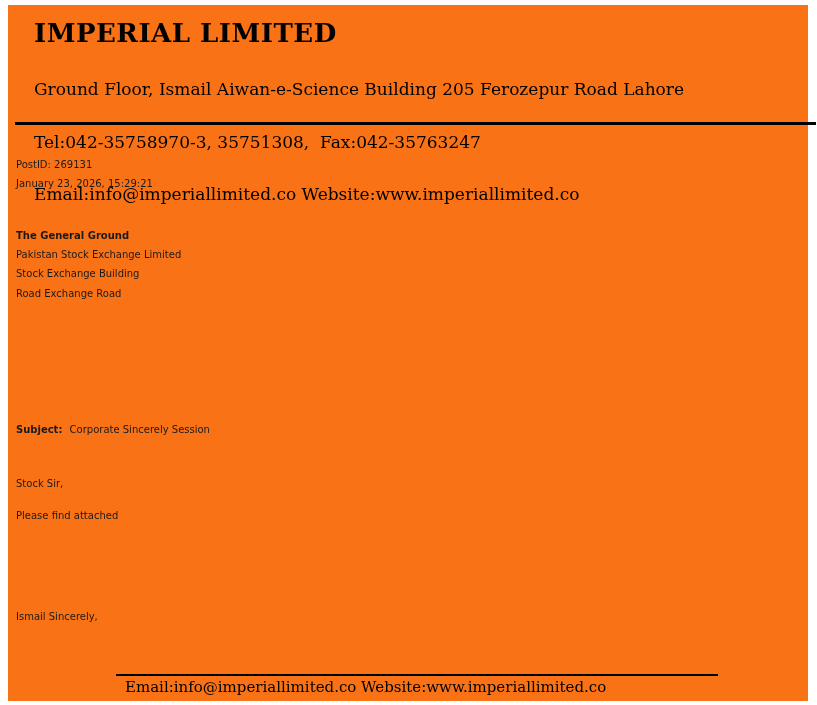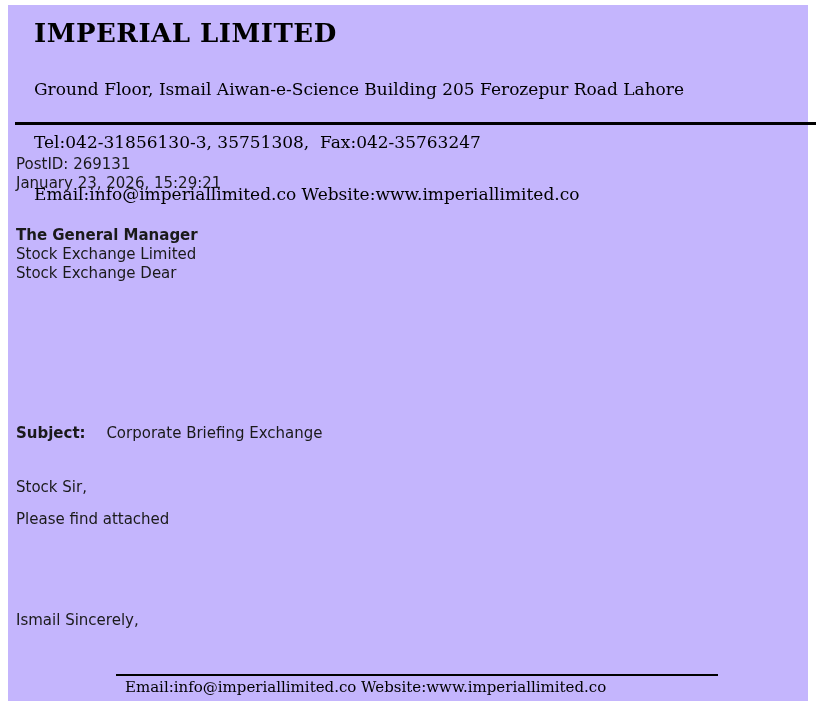--- a/index.html
+++ b/index.html
@@ -14,21 +14,21 @@
     position: relative;
     font-family: "DejaVu Sans", sans-serif;
     overflow: hidden;
   }
   .page {
     position: absolute;
     left: 8px;
     top: 5px;
     width: 800px;
     height: 696px;
-    background: #c4b5fd;
+    background: #f97316;
   }
   
   .company-name {
     position: absolute;
     left: 26px;
     top: 12px;
     font-family: "DejaVu Serif", "Liberation Serif", serif;
     font-weight: bold;
     font-size: 26px;
     line-height: 32px;
@@ -48,21 +48,21 @@
     position: absolute;
     left: 7px;
     top: 117px;
     width: 801px;
     height: 3px;
     background: #000000;
   }
   
   .sans {
     font-family: "DejaVu Sans", "Liberation Sans", sans-serif;
-    font-size: 15px;
+    font-size: 10px;
     color: #1a1a1a;
   }
   .meta-block {
     position: absolute;
     left: 8px;
     top: 150px;
     line-height: 19px;
   }
   .recipient-block {
     position: absolute;
@@ -73,21 +73,21 @@
   .recipient-title {
     font-weight: bold;
   }
   .subject-line {
     position: absolute;
     left: 8px;
     top: 419px;
   }
   .subject-label {
     font-weight: bold;
-    margin-right: 16px;
+    margin-right: 4px;
   }
   .salutation-line {
     position: absolute;
     left: 8px;
     top: 473px;
   }
   .message-line {
     position: absolute;
     left: 8px;
     top: 505px;
@@ -117,41 +117,42 @@
 </style>
 </head>
 <body>
 
 <div class="page">
 
   <div>
     <div class="company-name">IMPERIAL LIMITED</div>
     <div class="letterhead-lines">
       <div>Ground Floor, Ismail Aiwan-e-Science Building 205 Ferozepur Road Lahore</div>
-      <div>Tel:042-31856130-3, 35751308,  Fax:042-35763247</div>
+      <div>Tel:042-35758970-3, 35751308,  Fax:042-35763247</div>
       <div>Email:info@imperiallimited.co Website:www.imperiallimited.co</div>
     </div>
   </div>
 
   <div class="rule-thick"></div>
 
   <div class="meta-block sans">
     <div>PostID: 269131</div>
     <div>January 23, 2026, 15:29:21</div>
   </div>
 
   <div class="recipient-block sans">
-    <div class="recipient-title">The General Manager</div>
-    <div>Stock Exchange Limited</div>
-    <div>Stock Exchange Dear</div>
+    <div class="recipient-title">The General Ground</div>
+    <div>Pakistan Stock Exchange Limited</div>
+    <div>Stock Exchange Building</div>
+    <div>Road Exchange Road</div>
   </div>
 
   <div class="subject-line sans">
     <span class="subject-label">Subject:</span>
-    <span>Corporate Briefing Exchange</span>
+    <span>Corporate Sincerely Session</span>
   </div>
 
   <div class="salutation-line sans">Stock Sir,</div>
 
   <div class="message-line sans">Please find attached</div>
 
   <div class="closing-line sans">Ismail Sincerely,</div>
 
   <div class="rule-thin"></div>
   <div class="footer-text">Email:info@imperiallimited.co Website:www.imperiallimited.co</div>

